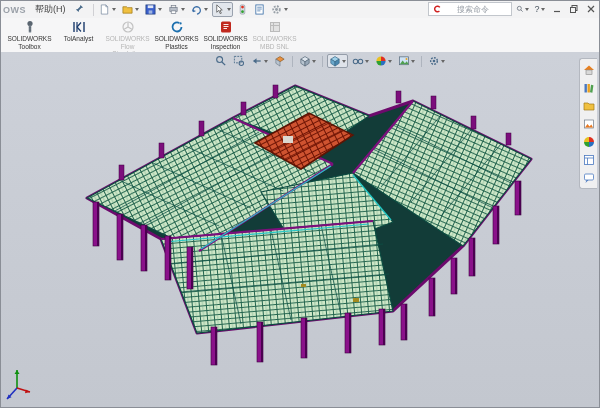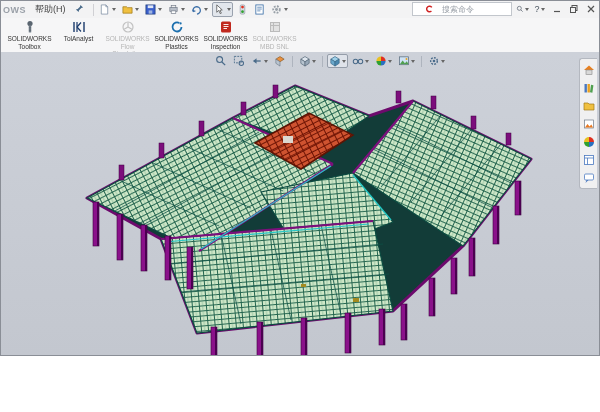--- a/index.html
+++ b/index.html
@@ -1,34 +1,34 @@
 <!DOCTYPE html>
 <html><head>
 <meta charset="utf-8">
 <style>
   html,body{margin:0;padding:0;}
-  .app{position:relative;width:600px;height:356px;overflow:hidden;
+  .app{position:relative;width:600px;height:408px;overflow:hidden;
        font-family:"Liberation Sans","DejaVu Sans",sans-serif;
        background:#c7cbd3;border:1px solid #8a8e96;box-sizing:border-box;}
   
   .titlebar{position:absolute;top:0;left:0;right:0;height:17px;background:#f3f3f4;
             border-bottom:1px solid #dcdcdf;display:flex;align-items:center;font-size:9px;color:#444;}
   .menu-left{display:flex;align-items:center;gap:6px;padding-left:2px;}
   .logo-partial{color:#9aa0a8;font-weight:bold;font-size:9px;letter-spacing:.5px;}
   .menu-item{padding:11px 3px;cursor:default;}
   .vsep{width:1px;height:12px;background:#d0d0d4;margin:0 3px;}
   .qtb{display:flex;align-items:center;gap:2px;}
   .qbtn{display:flex;align-items:center;gap:1px;padding:1px 1px;border:1px solid transparent;}
   .qbtn.pressed{border:1px solid #9aa2ae;background:#e2e6ec;border-radius:2px;}
   .caret{width:0;height:0;border-left:2.5px solid transparent;border-right:2.5px solid transparent;
          border-top:3px solid #666;margin-left:1px;}
   .doc-title{position:absolute;left:0;right:0;top:2px;text-align:center;font-size:9px;color:#555;pointer-events:none;}
   .title-right{position:absolute;right:2px;top:1px;display:flex;align-items:center;gap:4px;}
-  .searchbox{display:flex;align-items:center;gap:9px;background:#fff;border:1px solid #c2c6cc;
-             height:12px;padding:0 12px;width:74px;font-size:8px;color:#9aa0a8;}
+  .searchbox{display:flex;align-items:center;gap:16px;background:#fff;border:1px solid #c2c6cc;
+             height:12px;padding:0 4px;width:74px;font-size:8px;color:#9aa0a8;}
   .winbtn{display:flex;align-items:center;justify-content:center;width:13px;height:13px;}
   
   .cmdbar{position:absolute;top:17px;left:0;right:0;height:34px;background:#f6f6f7;
           border-bottom:1px solid #c4c8cf;display:flex;align-items:flex-start;padding-left:4px;}
   .addin{width:49px;text-align:center;font-size:6.5px;line-height:1.18;color:#333;padding-top:2px;cursor:default;}
   .addin .aicon{display:block;margin:0 auto 1px auto;width:14px;height:14px;}
   .addin.disabled{color:#b5b5b5;}
   
   .viewport{position:absolute;top:51px;left:0;right:0;bottom:0;
             background:linear-gradient(#cdd1d9,#c3c7cf);}

